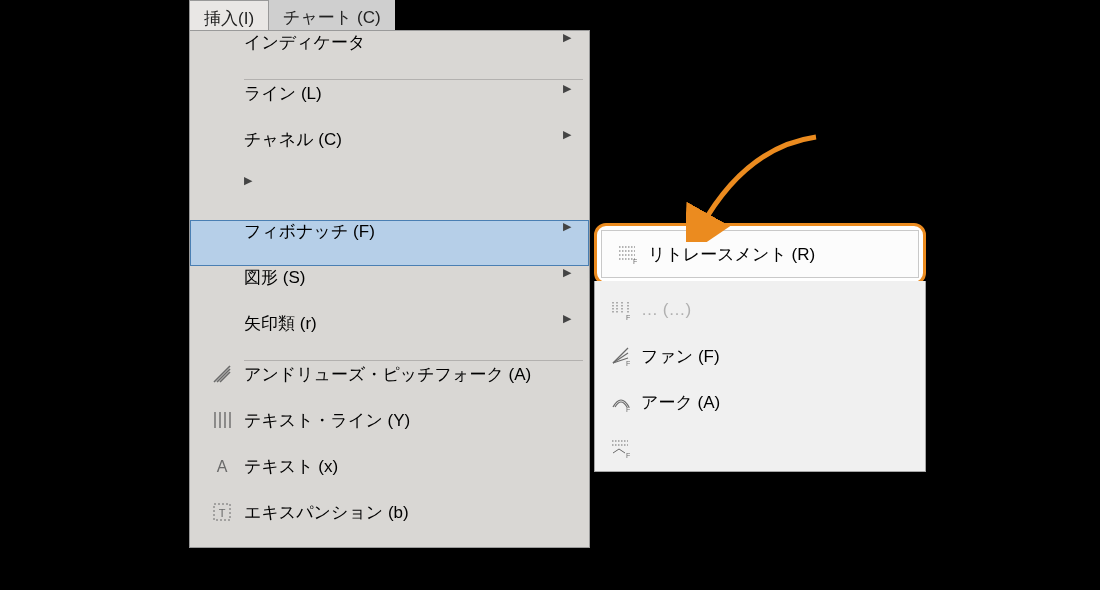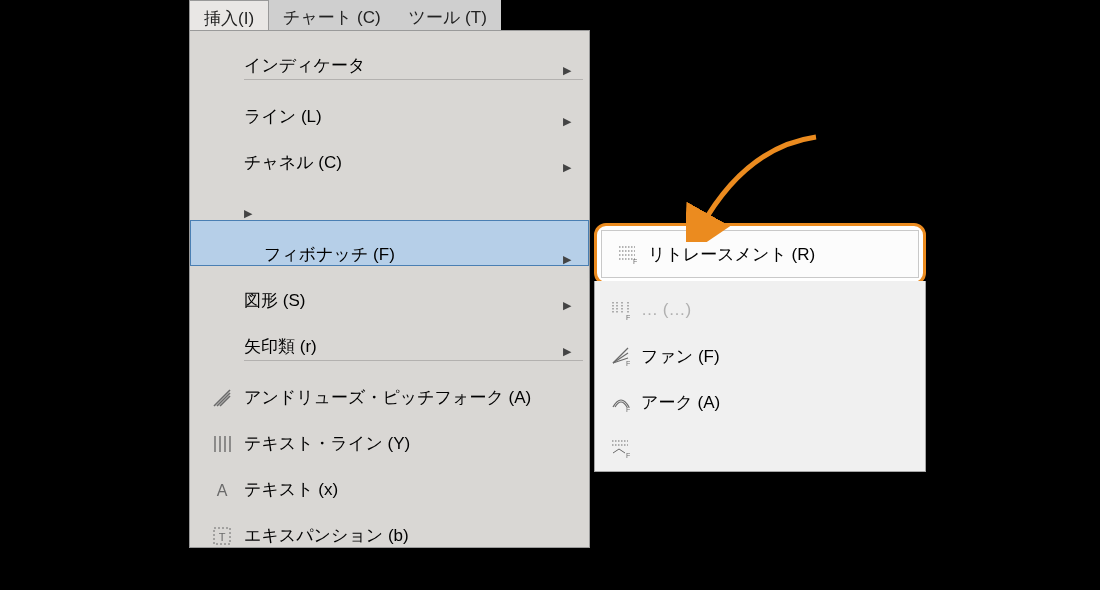--- a/index.html
+++ b/index.html
@@ -42,21 +42,21 @@
   .dropdown {
     position: absolute;
     top: 30px;
     left: 189px;
     width: 399px;
     background: #d9d7d4;
     border: 1px solid #9a9a9a;
   }
   .dropdown .item {
     display: flex;
-    align-items: flex-end;
+    align-items: flex-start;
     height: 46px;
     padding-left: 10px;
     position: relative;
   }
   .dropdown .iconcol {
     width: 44px;
     display: flex;
     justify-content: center;
     align-items: center;
   }
@@ -66,21 +66,20 @@
   .dropdown .arrow {
     width: 26px;
     text-align: left;
     color: #444;
     font-size: 11px;
   }
   .dropdown .item.selected {
     background: #b6cfe8;
     outline: 1px solid #4a7fb3;
     outline-offset: -1px;
-    gap: 20px;
   }
   .sep {
     height: 1px;
     margin: 2px 6px 2px 54px;
     background: #b3b1af;
   }
 
   
   .dicon {
     width: 22px;
@@ -140,21 +139,20 @@
     height: 110px;
     pointer-events: none;
   }
 </style>
 </head>
 <body>
 
 <div class="menubar">
   <div class="tab active">挿入(I)</div>
   <div class="tab">チャート (C)</div>
-  <div class="tab">ツール (T)</div>
 </div>
 
 <div class="dropdown">
 
   <div class="item">
     <span class="iconcol"></span>
     <span class="label">インディケータ</span>
     <span class="arrow">▶</span>
   </div>
 

